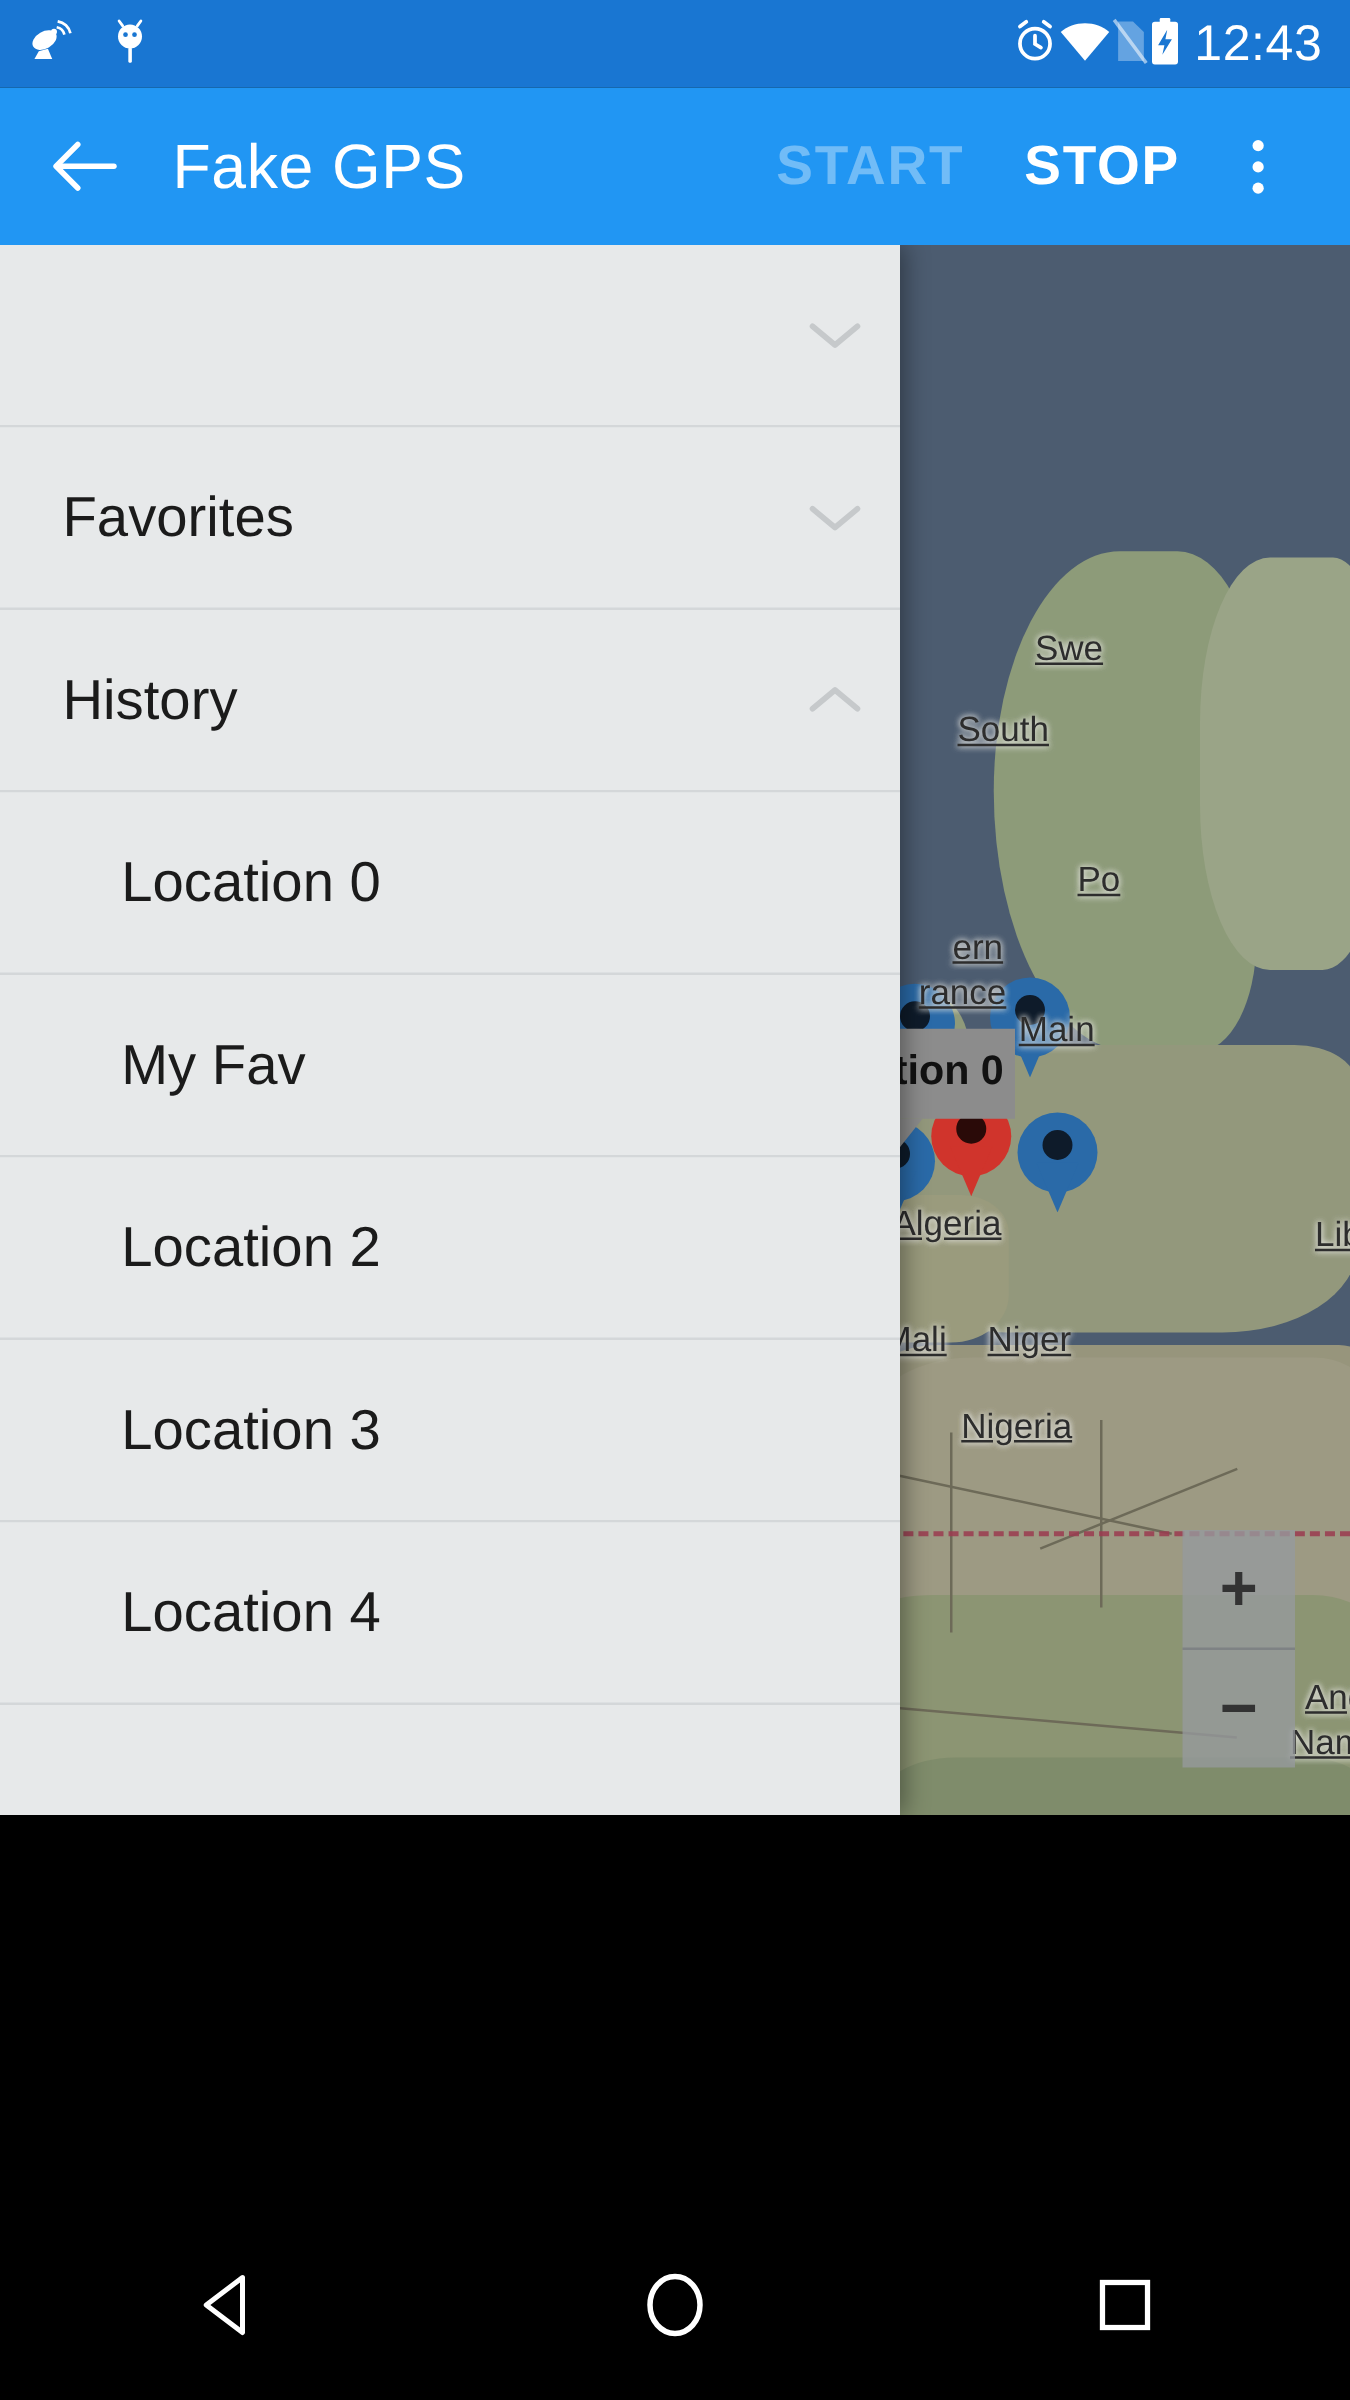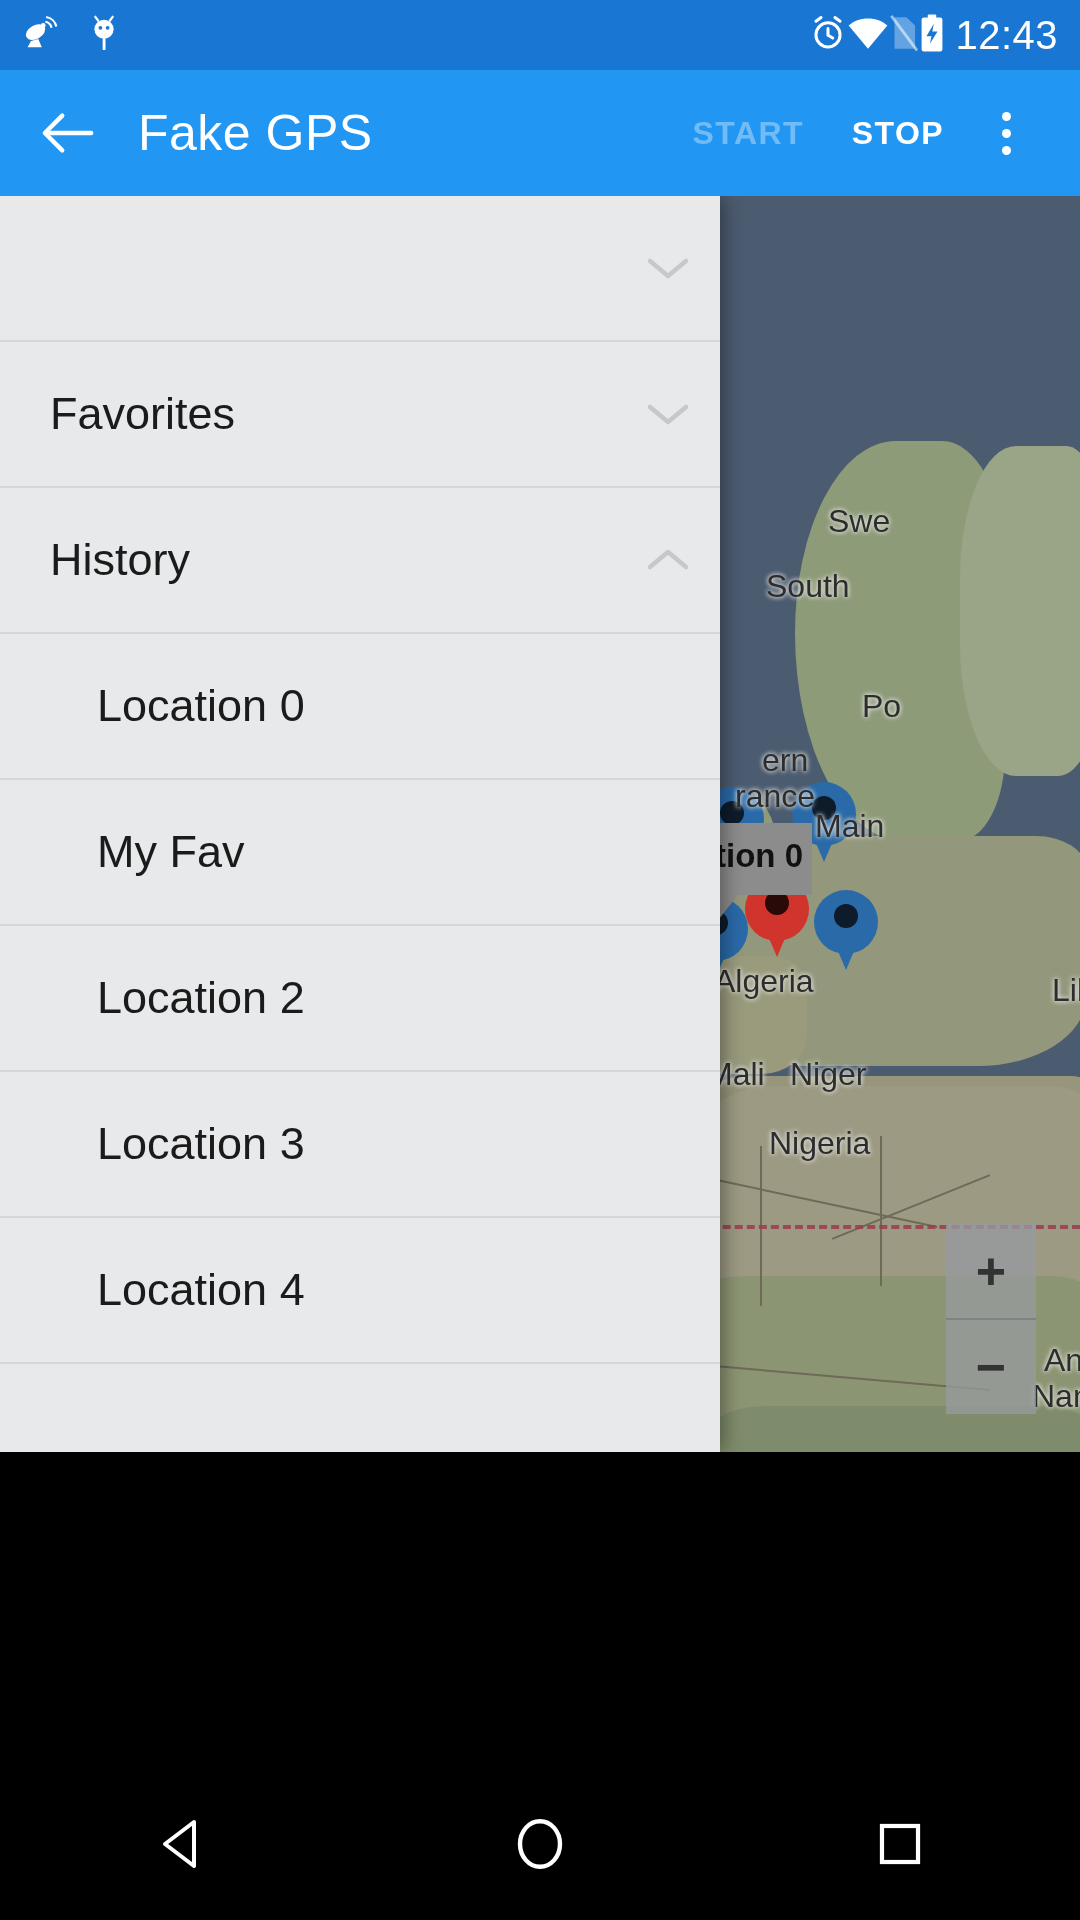--- a/index.html
+++ b/index.html
@@ -23,38 +23,39 @@
 
   
   #appbar{
     position:absolute; top:70px; left:0; width:1080px; height:126px;
     background:#2196f3; display:flex; align-items:center; padding:0 36px;
   }
   #back-btn{ width:64px; height:64px; display:flex; align-items:center; justify-content:center; }
   #app-title{ color:#fff; font-size:50px; margin-left:38px; letter-spacing:0.5px; }
   .bar-actions{ margin-left:auto; display:flex; align-items:center; gap:0; }
   .bar-btn{
-    color:#fff; font-size:32px; font-weight:bold; letter-spacing:1.4px;
+    color:#fff; font-size:44px; font-weight:bold; letter-spacing:1.4px;
     padding:0 24px; height:126px; display:flex; align-items:center;
   }
   .bar-btn.disabled{ color:rgba(255,255,255,0.36); }
   #overflow-btn{ width:76px; height:126px; display:flex; flex-direction:column;
     align-items:center; justify-content:center; gap:8px; }
   #overflow-btn i{ width:9px; height:9px; border-radius:50%; background:#fff; display:block; }
 
   
   #map{
     position:absolute; top:196px; left:0; width:1080px; height:1256px;
     background:#4c5c70; overflow:hidden;
   }
   .land{ position:absolute; background:#9a9884; }
   .sea{ position:absolute; background:#4c5c70; }
   .maplabel{
-    position:absolute; color:#2d2d2d; font-size:32px; white-space:nowrap;
+    position:absolute; color:#2d2d2d; font-size:28px; white-space:nowrap;
     text-shadow:0 0 5px rgba(230,230,225,.9),0 0 5px rgba(230,230,225,.9);
+    text-decoration:underline;
   }
   .maplabel.sea-lbl{ color:#3c4a5c; font-style:italic; }
   .border{ position:absolute; border-top:2px solid #6d6a58; }
   .pin{ position:absolute; width:0; height:0; }
   .pin .head{
     position:absolute; width:64px; height:64px; border-radius:50% 50% 50% 50%;
     left:-32px; top:-74px;
   }
   .pin .tip{
     position:absolute; left:-17px; top:-34px; width:34px; height:40px;

